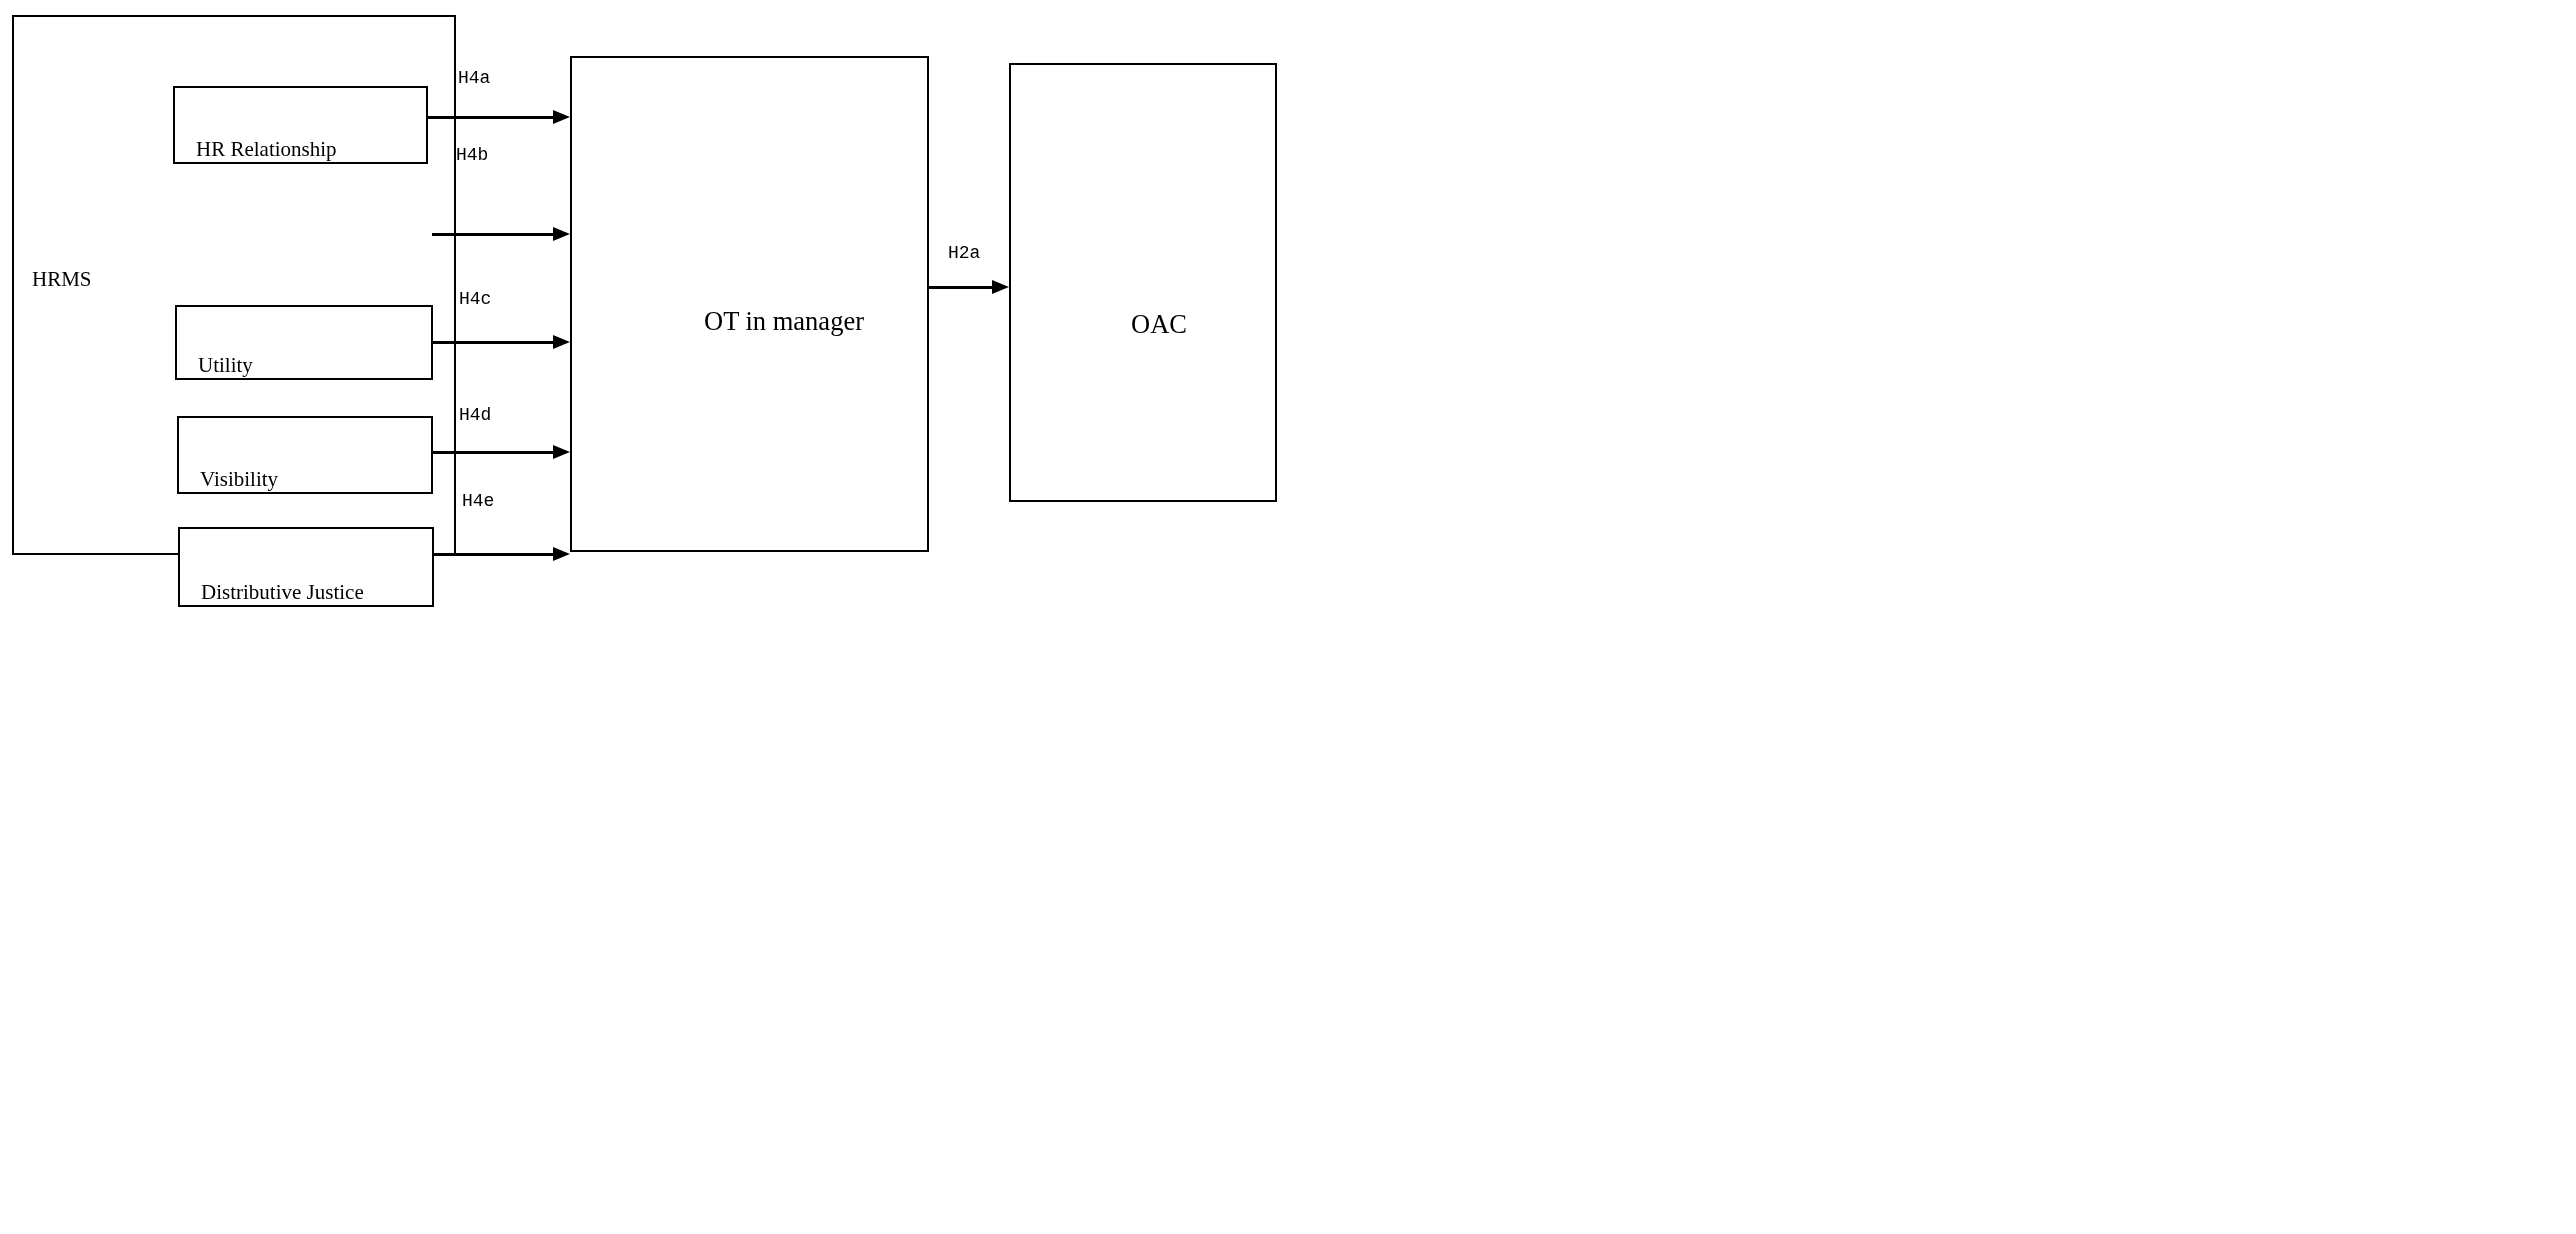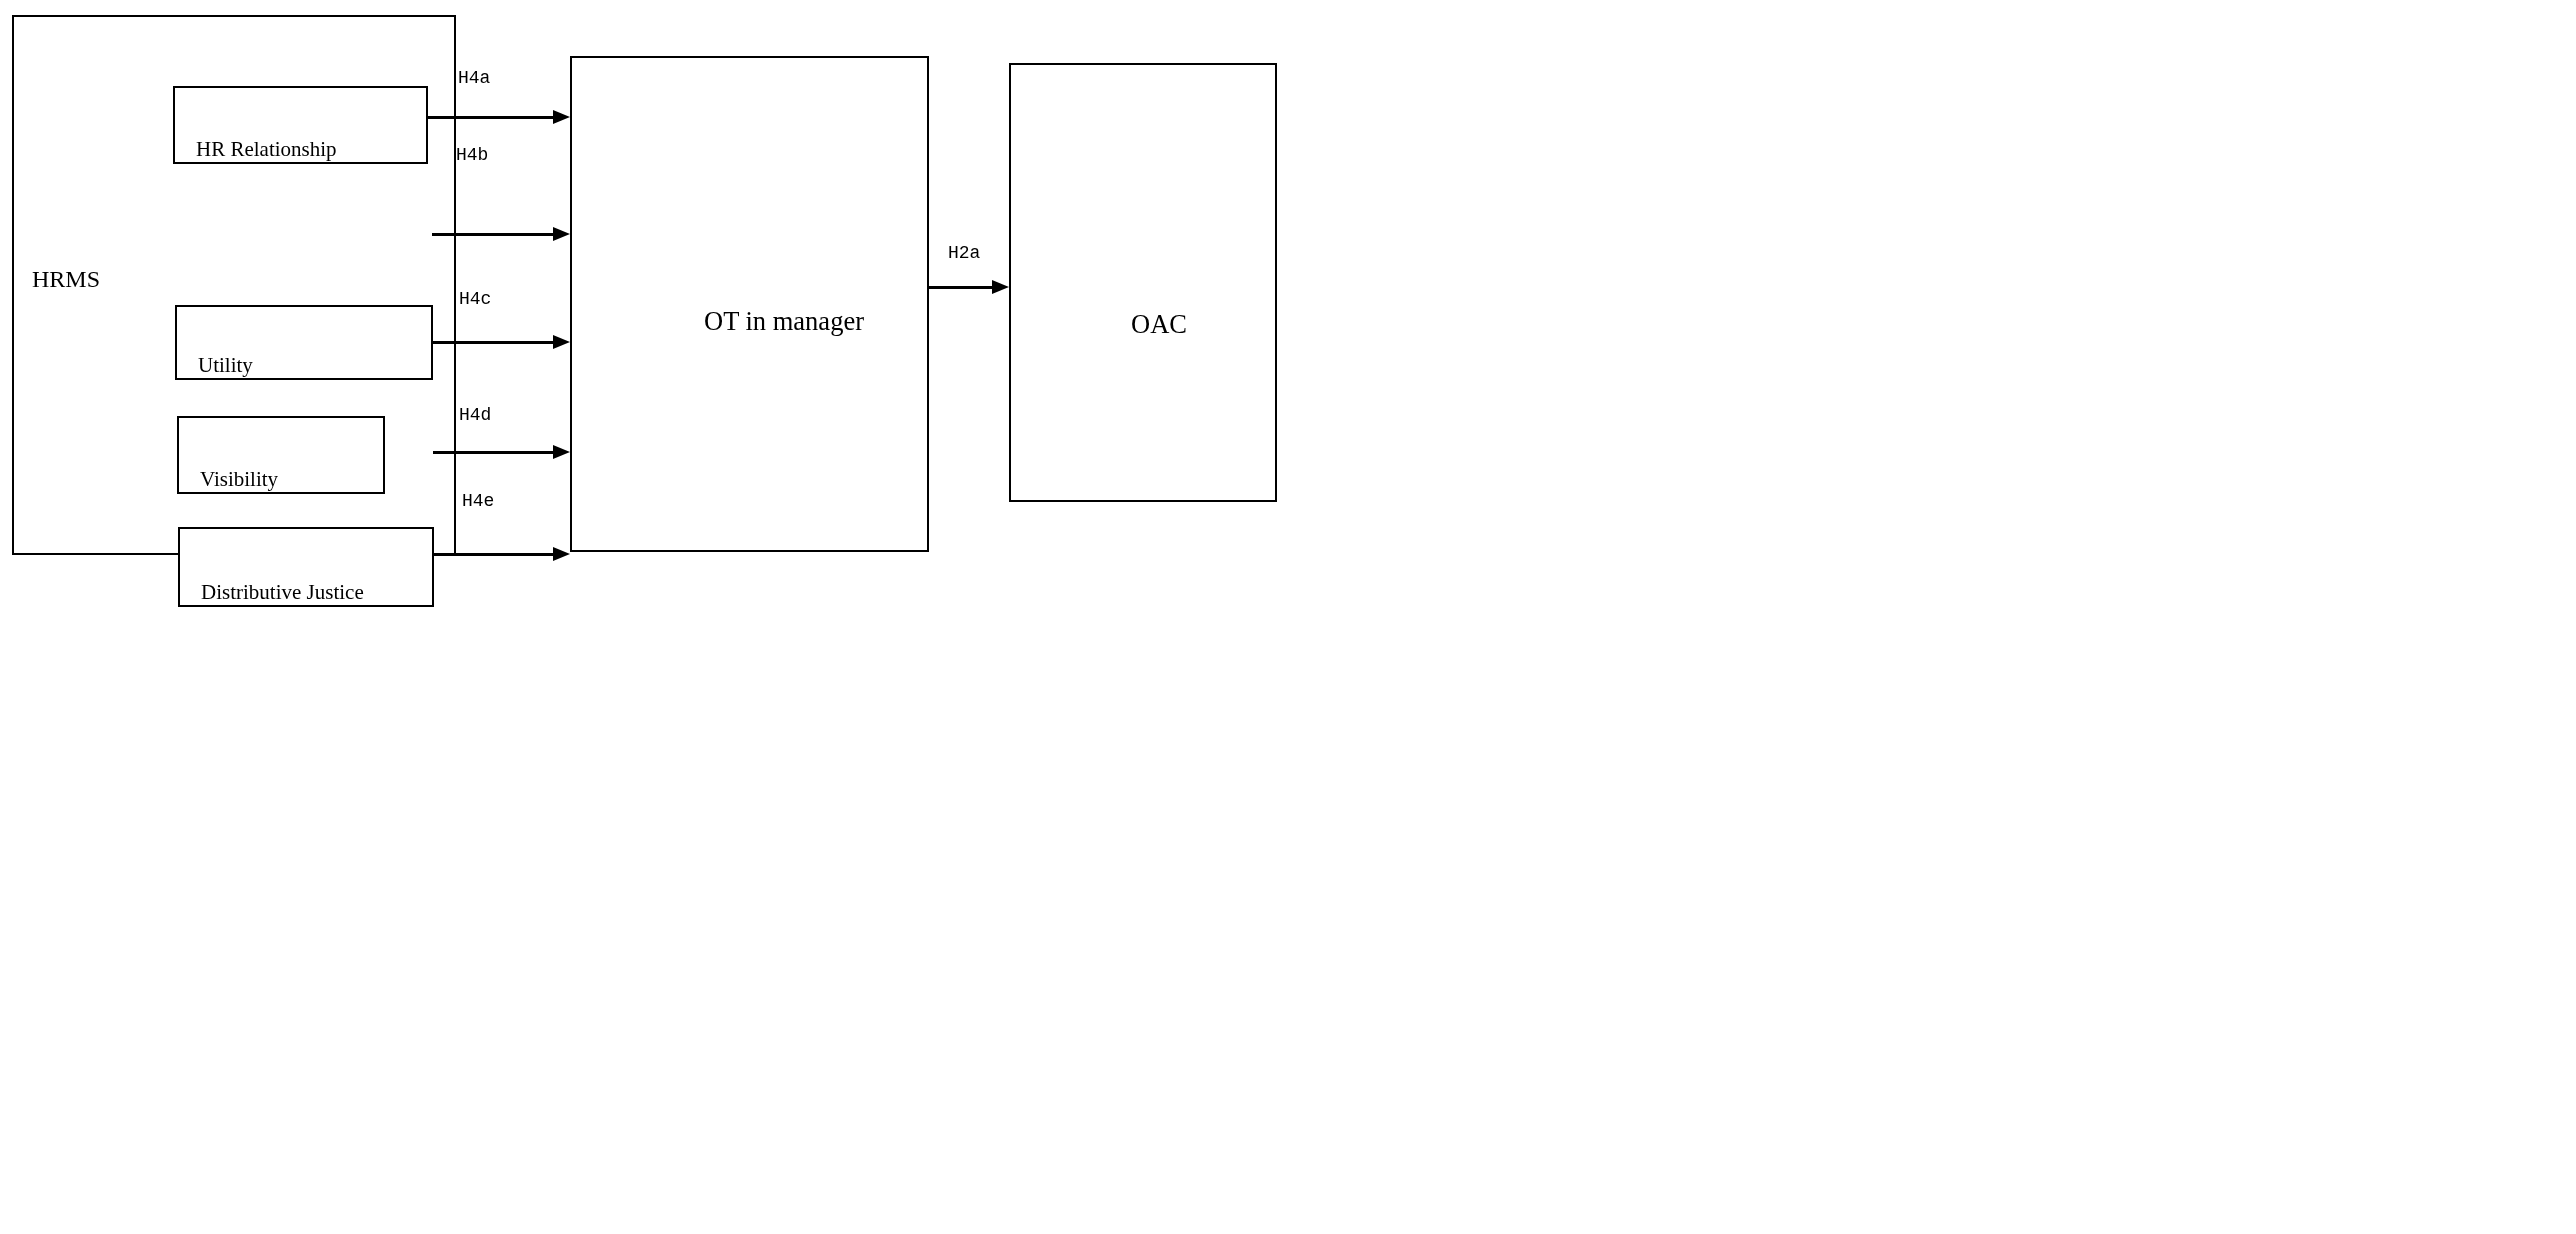--- a/index.html
+++ b/index.html
@@ -44,21 +44,21 @@
     position: absolute;
     z-index: 3;
     font-size: 26.5px;
     line-height: 32px;
     text-align: center;
     white-space: nowrap;
   }
   .free-label {
     position: absolute;
     z-index: 3;
-    font-size: 24px;
+    font-size: 21px;
     line-height: 25px;
     white-space: nowrap;
   }
   .hyp-label {
     position: absolute;
     z-index: 4;
     font-size: 18px;
     line-height: 23px;
     white-space: nowrap;
     font-family: Liberation Mono, monospace;
@@ -79,21 +79,21 @@
     z-index: 3;
   }
 
   
   #outer-box   { left: 12px;  top: 14.7px;  width: 444px; height: 540px; }
   #hrms-label  { left: 32px;  top: 267px; }
 
   #hr-box      { left: 173px; top: 86px; width: 255px; height: 78px; }
   #comp-box    { left: 175px; top: 197px; width: 258px; height: 76px; }
   #util-box    { left: 175px; top: 305px; width: 258px; height: 75px; }
-  #vis-box     { left: 177px; top: 416px; width: 208px; height: 78px; }
+  #vis-box     { left: 177px; top: 416px; width: 256px; height: 78px; }
   #dj-box      { left: 178px; top: 527px; width: 256px; height: 80px; }
 
   #ot-box      { left: 570px; top: 56px;  width: 359px; height: 496px; }
   #ot-label    { left: 570px; top: 305px; width: 428px; }
   #oac-box     { left: 1009px; top: 63px; width: 268px; height: 439px; }
   #oac-label   { left: 1009px; top: 308px; width: 300px; }
 
   #arrow-h4a-shaft { left: 427px;  top: 116px; width: 126px; }
   #arrow-h4a-head  { left: 553px;  top: 110px; }
   #arrow-h4b-shaft { left: 432px;  top: 233px; width: 121px; }

